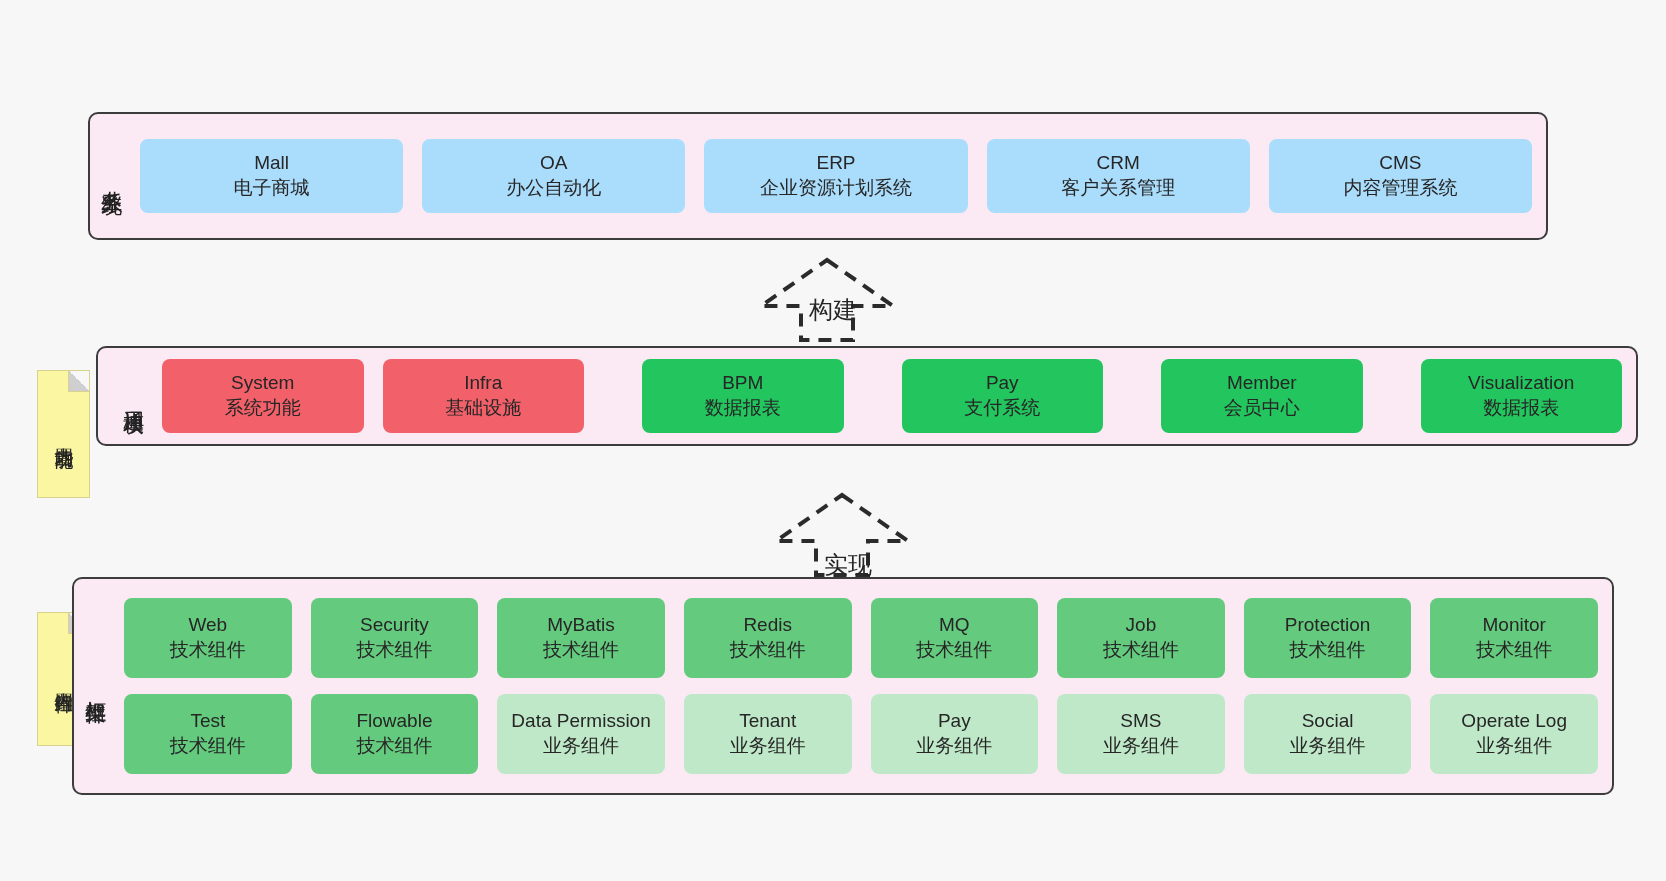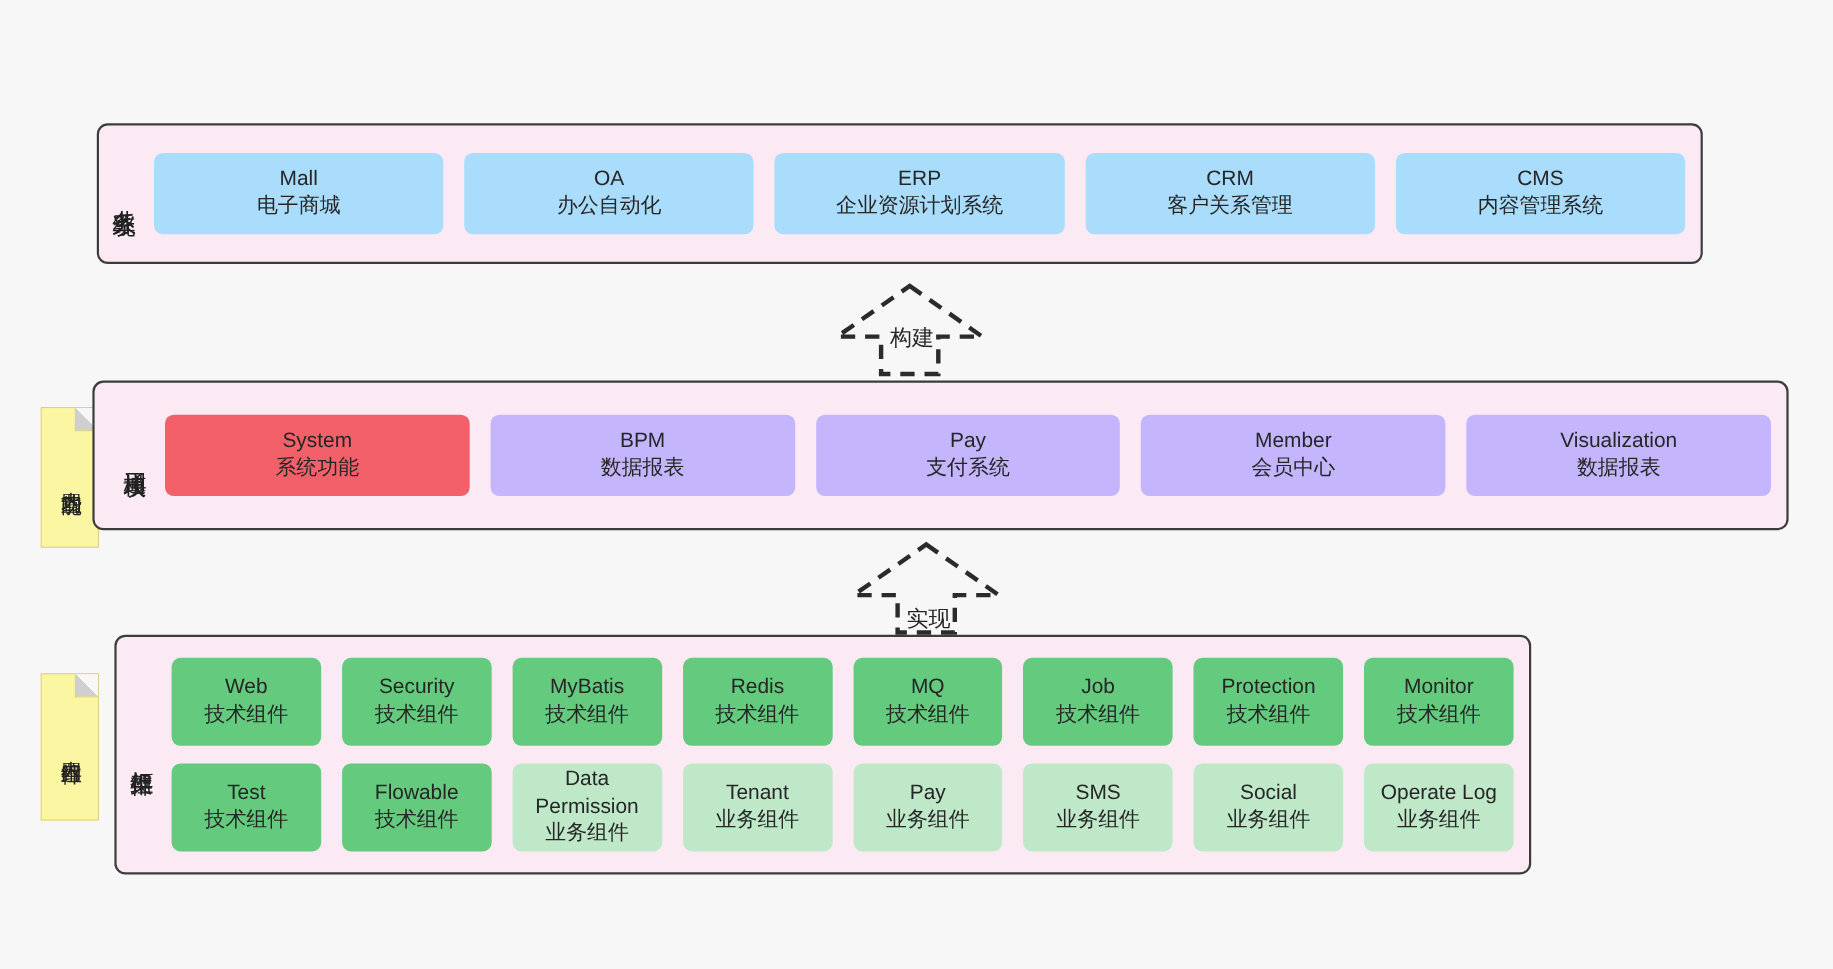--- a/index.html
+++ b/index.html
@@ -64,32 +64,32 @@
     color:#262626;
     box-sizing:border-box;
     padding:4px 6px;
   }
   .cell .en{display:block;}
   .cell .cn{display:block;}
 
   
   .c-blue{background:#aadcfb;}
   .c-red{background:#f2606a;}
-  .c-pink{background:#c4b5fd;}
+  .c-pink{background:#22c55e;margin-left:39px;}
   .c-green{background:#64ca7e;}
   .c-green-light{background:#bfe8c8;}
 
   
   #layer-business{left:88px;top:112px;width:1460px;height:128px;}
   #layer-business .row{height:74px;}
 
-  #layer-common{left:84px;top:346px;width:1542px;height:136px;padding-left:14px;}
+  #layer-common{left:96px;top:346px;width:1542px;height:100px;padding-left:14px;}
   #layer-common .row{height:74px;}
 
-  #layer-framework{left:104px;top:577px;width:1288px;height:218px;}
+  #layer-framework{left:72px;top:577px;width:1542px;height:218px;}
   #layer-framework .row{height:80px;}
 
   
   .note{
     position:absolute;
     width:53px;
     background:#fbf6a2;
     border:1px solid #d9d28f;
     box-sizing:border-box;
     display:flex;
@@ -114,21 +114,21 @@
     border-bottom:1px solid #d9d28f;
   }
   #note-common{left:37px;top:370px;height:128px;}
   #note-framework{left:37px;top:612px;height:134px;}
 
   
   .arrow{position:absolute;}
   .arrow svg{display:block;overflow:visible;}
   .arrow-label{
     position:absolute;
-    font-size:20px;
+    font-size:24px;
     color:#262626;
     white-space:nowrap;
     user-select:none;
   }
   #arrow-build{left:757px;top:258px;width:140px;height:84px;}
   #arrow-build .arrow-label{left:52px;top:36px;}
   #arrow-impl{left:772px;top:493px;width:140px;height:84px;}
   #arrow-impl .arrow-label{left:52px;top:36px;margin-top:20px;}
 </style>
 </head>
@@ -176,20 +176,24 @@
   </div>
 
   <div class="layer" id="layer-common">
     <div class="layer-title">通用模块</div>
     <div class="layer-body">
       <div class="row">
         <div class="cell c-red">
           <span class="en">System</span>
           <span class="cn">系统功能</span>
         </div>
+        <div class="cell c-red">
+          <span class="en">Infra</span>
+          <span class="cn">基础设施</span>
+        </div>
         <div class="cell c-pink">
           <span class="en">BPM</span>
           <span class="cn">数据报表</span>
         </div>
         <div class="cell c-pink">
           <span class="en">Pay</span>
           <span class="cn">支付系统</span>
         </div>
         <div class="cell c-pink">
           <span class="en">Member</span>

